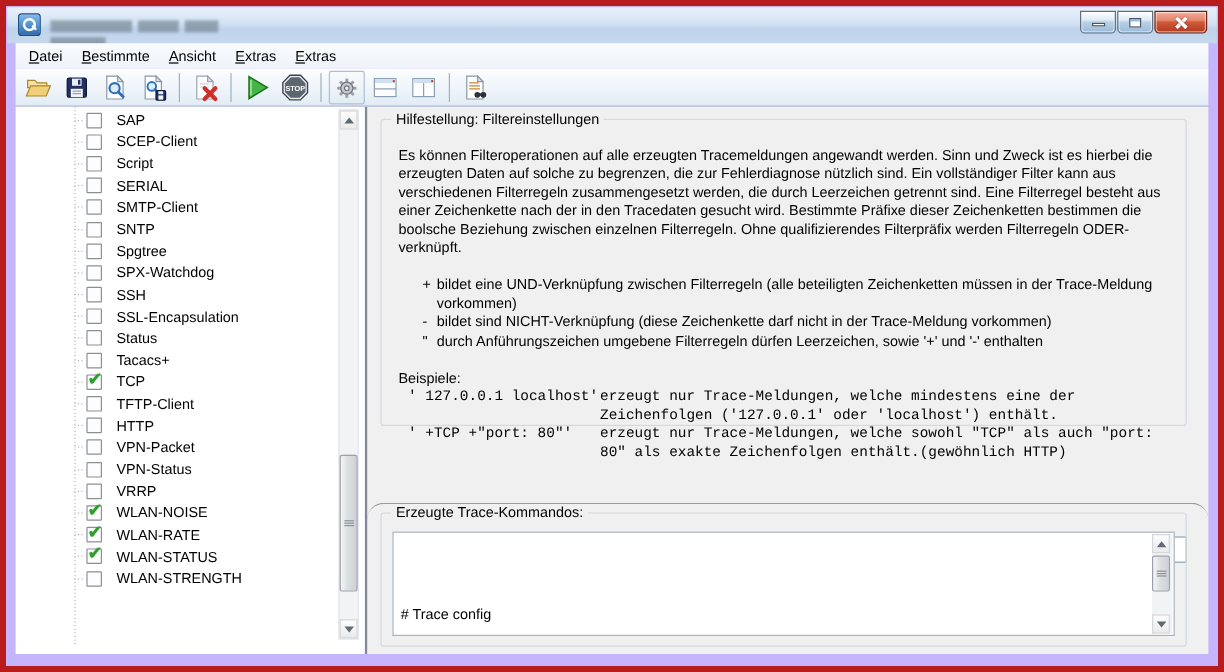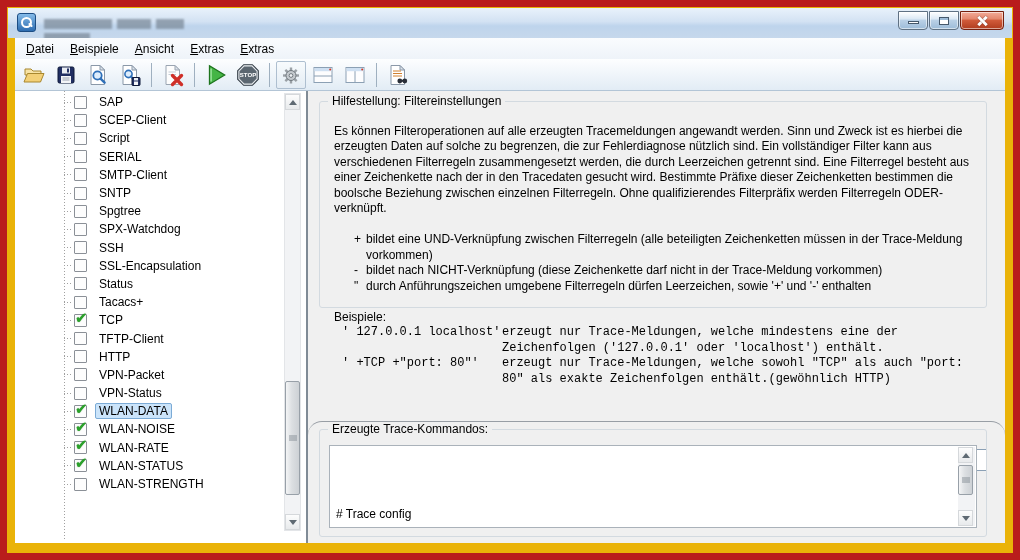--- a/index.html
+++ b/index.html
@@ -1,19 +1,19 @@
 <!DOCTYPE html>
 <html><head>
 <meta charset="utf-8">
 <style>
   * { margin:0; padding:0; box-sizing:border-box; }
   html,body { width:1020px; height:560px; }
   body { font-family:"Liberation Sans", sans-serif; font-size:12px; color:#000; background:#eef2f7; }
 
-  .window { position:absolute; inset:0; background:#eab308; border:7px solid #b91c1c; }
+  .window { position:absolute; inset:0; background:#c4b5fd; border:5px solid #b91c1c; }
 
   
   .titlebar { position:absolute; top:1px; left:1px; right:1px; height:30px;
     background:linear-gradient(#e9f2fb, #d3e2f3 45%, #bed4ec 60%, #c6d8ec); }
   .app-icon { position:absolute; left:9px; top:5px; width:19px; height:19px; border-radius:3px;
     background:linear-gradient(#85bbe9, #2d6cb0); border:1px solid #1c4d84; }
   .app-icon::before { content:""; position:absolute; left:3px; top:3px; width:7px; height:7px;
     border:2px solid #fff; border-radius:50%; }
   .app-icon::after { content:""; position:absolute; left:10px; top:10px; width:5px; height:2px;
     background:#fff; transform:rotate(45deg); border-radius:1px; }
@@ -82,21 +82,21 @@
 
   .tree-scroll { top:2px; bottom:12px; right:5px; }
 
   
   .pane-top { height:330px; position:relative; }
   .pane-bottom { flex:1; border-top:1px solid #989ea5; position:relative;border-radius:14px; }
 
   .groupbox { position:absolute; border:1px solid #d3dae0; border-radius:3px; }
   .groupbox .gtitle { position:absolute; top:-8px; left:8px; background:#f0f0f0; padding:0 4px; white-space:nowrap; }
 
-  .help-group { left:11px; right:18px; top:10px; height:207px; padding:22px 14px 0 14px; }
+  .help-group { left:11px; right:18px; top:10px; height:256px; padding:22px 14px 0 14px; }
   .help-intro { line-height:15.4px; margin-bottom:16px; }
   .rule-row { display:flex; line-height:15.4px; }
   .rule-sym { width:32px; padding-left:20px; flex:0 0 32px; }
   .rule-text { flex:1; }
   .examples-title { margin-top:16px; line-height:15.4px; }
   .example-row { display:flex; line-height:15.4px;font-family:Liberation Mono, monospace; }
   .example-code { width:168px; flex:0 0 168px; padding-left:8px; white-space:pre; }
   .example-text { flex:1; }
 
   .filter-row { position:absolute; left:28px; top:358px; right:18px; display:flex; align-items:center; }
@@ -128,21 +128,21 @@
       <div class="win-btn close">
           <span class="glyph-close"></span>
         </div>
     </div>
   </div>
 
   <div class="menubar">
 
       <span class="menu-item">Datei</span>
 
-      <span class="menu-item">Beispiele</span>
+      <span class="menu-item">Bestimmte</span>
 
       <span class="menu-item">Ansicht</span>
 
       <span class="menu-item">Extras</span>
 
       <span class="menu-item">Extras</span>
     </div>
 
   <div class="toolbar">
     <div class="tbtn">
@@ -338,25 +338,25 @@
           <div class="tree-row">
             <span class="cb"></span>
             <span class="tree-label">VPN-Packet</span>
           </div>
 
           <div class="tree-row">
             <span class="cb"></span>
             <span class="tree-label">VPN-Status</span>
           </div>
 
-
-          <div class="tree-row selected">
-            <span class="cb checked"></span>
-            <span class="tree-label">WLAN-DATA</span>
-          </div>
+          <div class="tree-row">
+            <span class="cb"></span>
+            <span class="tree-label">VRRP</span>
+          </div>
+
 
           <div class="tree-row">
             <span class="cb checked"></span>
             <span class="tree-label">WLAN-NOISE</span>
           </div>
 
           <div class="tree-row">
             <span class="cb checked"></span>
             <span class="tree-label">WLAN-RATE</span>
           </div>
@@ -396,21 +396,21 @@
           <div class="help-intro">Es können Filteroperationen auf alle erzeugten Tracemeldungen angewandt werden. Sinn und Zweck ist es hierbei die erzeugten Daten auf solche zu begrenzen, die zur Fehlerdiagnose nützlich sind. Ein vollständiger Filter kann aus verschiedenen Filterregeln zusammengesetzt werden, die durch Leerzeichen getrennt sind. Eine Filterregel besteht aus einer Zeichenkette nach der in den Tracedaten gesucht wird. Bestimmte Präfixe dieser Zeichenketten bestimmen die boolsche Beziehung zwischen einzelnen Filterregeln. Ohne qualifizierendes Filterpräfix werden Filterregeln ODER-verknüpft.</div>
           <div>
 
               <div class="rule-row">
                 <span class="rule-sym">+</span>
                 <span class="rule-text">bildet eine UND-Verknüpfung zwischen Filterregeln (alle beteiligten Zeichenketten müssen in der Trace-Meldung vorkommen)</span>
               </div>
 
               <div class="rule-row">
                 <span class="rule-sym">-</span>
-                <span class="rule-text">bildet nach NICHT-Verknüpfung (diese Zeichenkette darf nicht in der Trace-Meldung vorkommen)</span>
+                <span class="rule-text">bildet sind NICHT-Verknüpfung (diese Zeichenkette darf nicht in der Trace-Meldung vorkommen)</span>
               </div>
 
               <div class="rule-row">
                 <span class="rule-sym">"</span>
                 <span class="rule-text">durch Anführungszeichen umgebene Filterregeln dürfen Leerzeichen, sowie '+' und '-' enthalten</span>
               </div>
             </div>
           <div class="examples-title">Beispiele:</div>
           <div>
 

